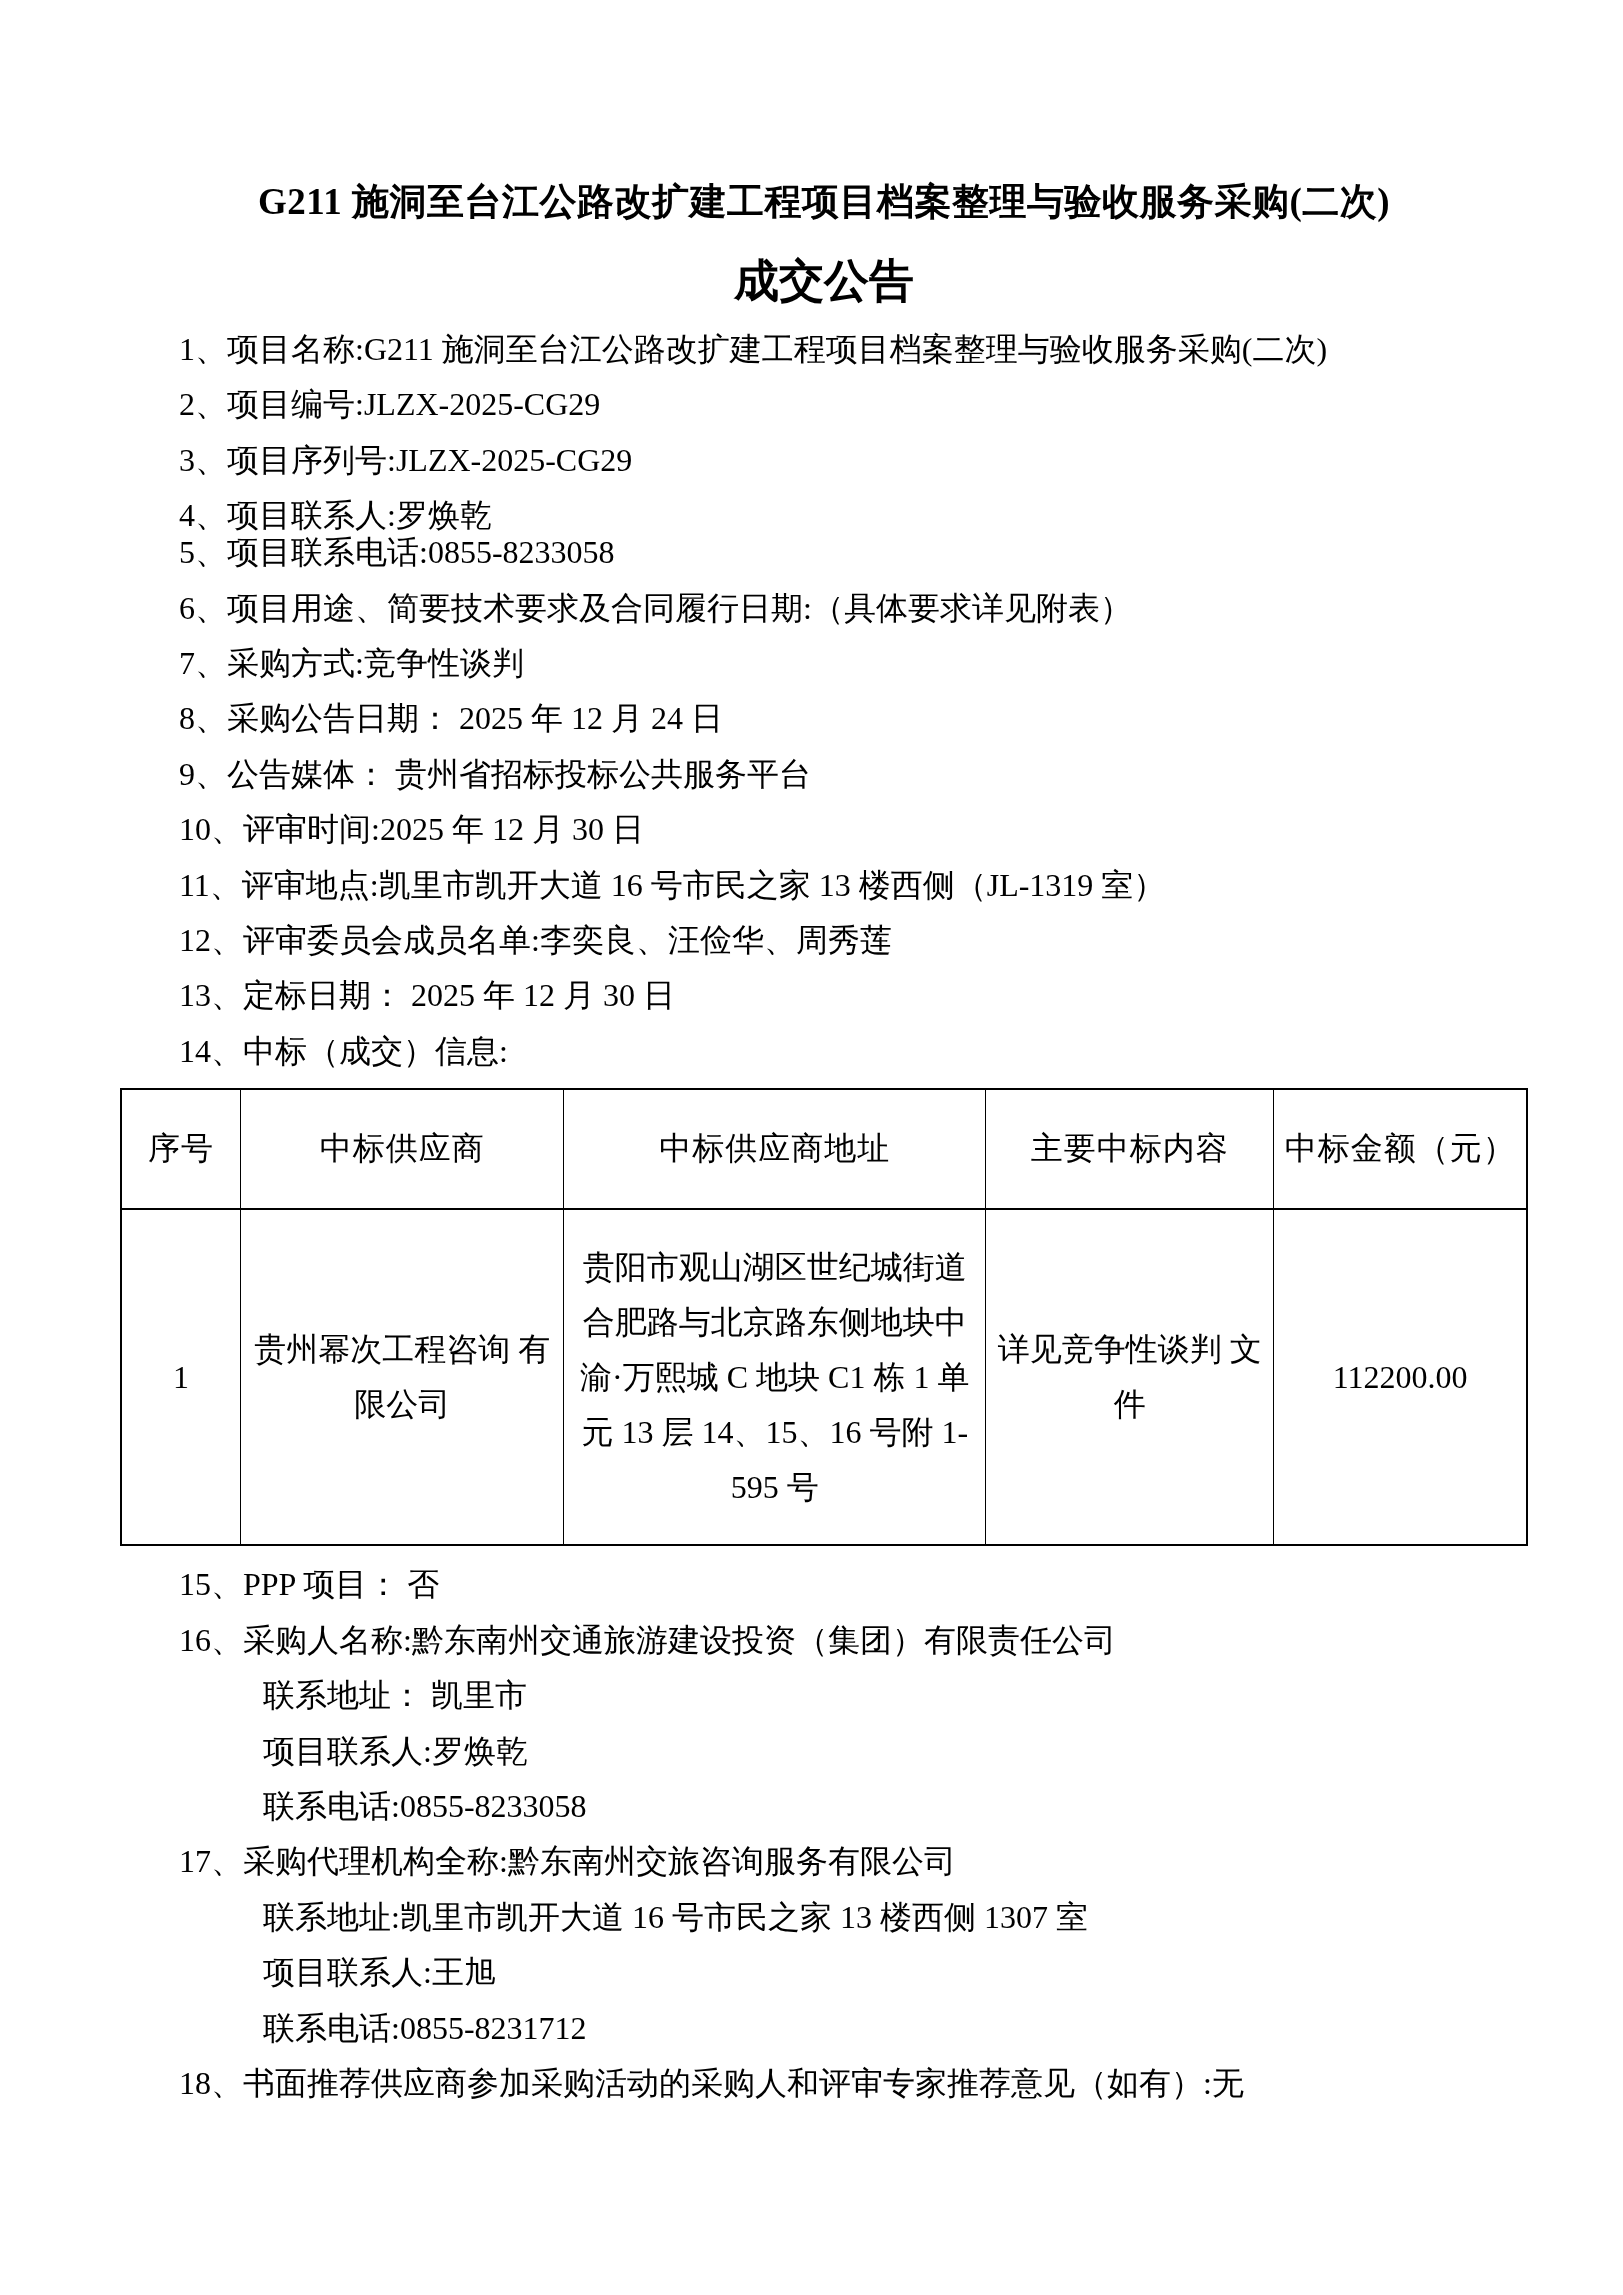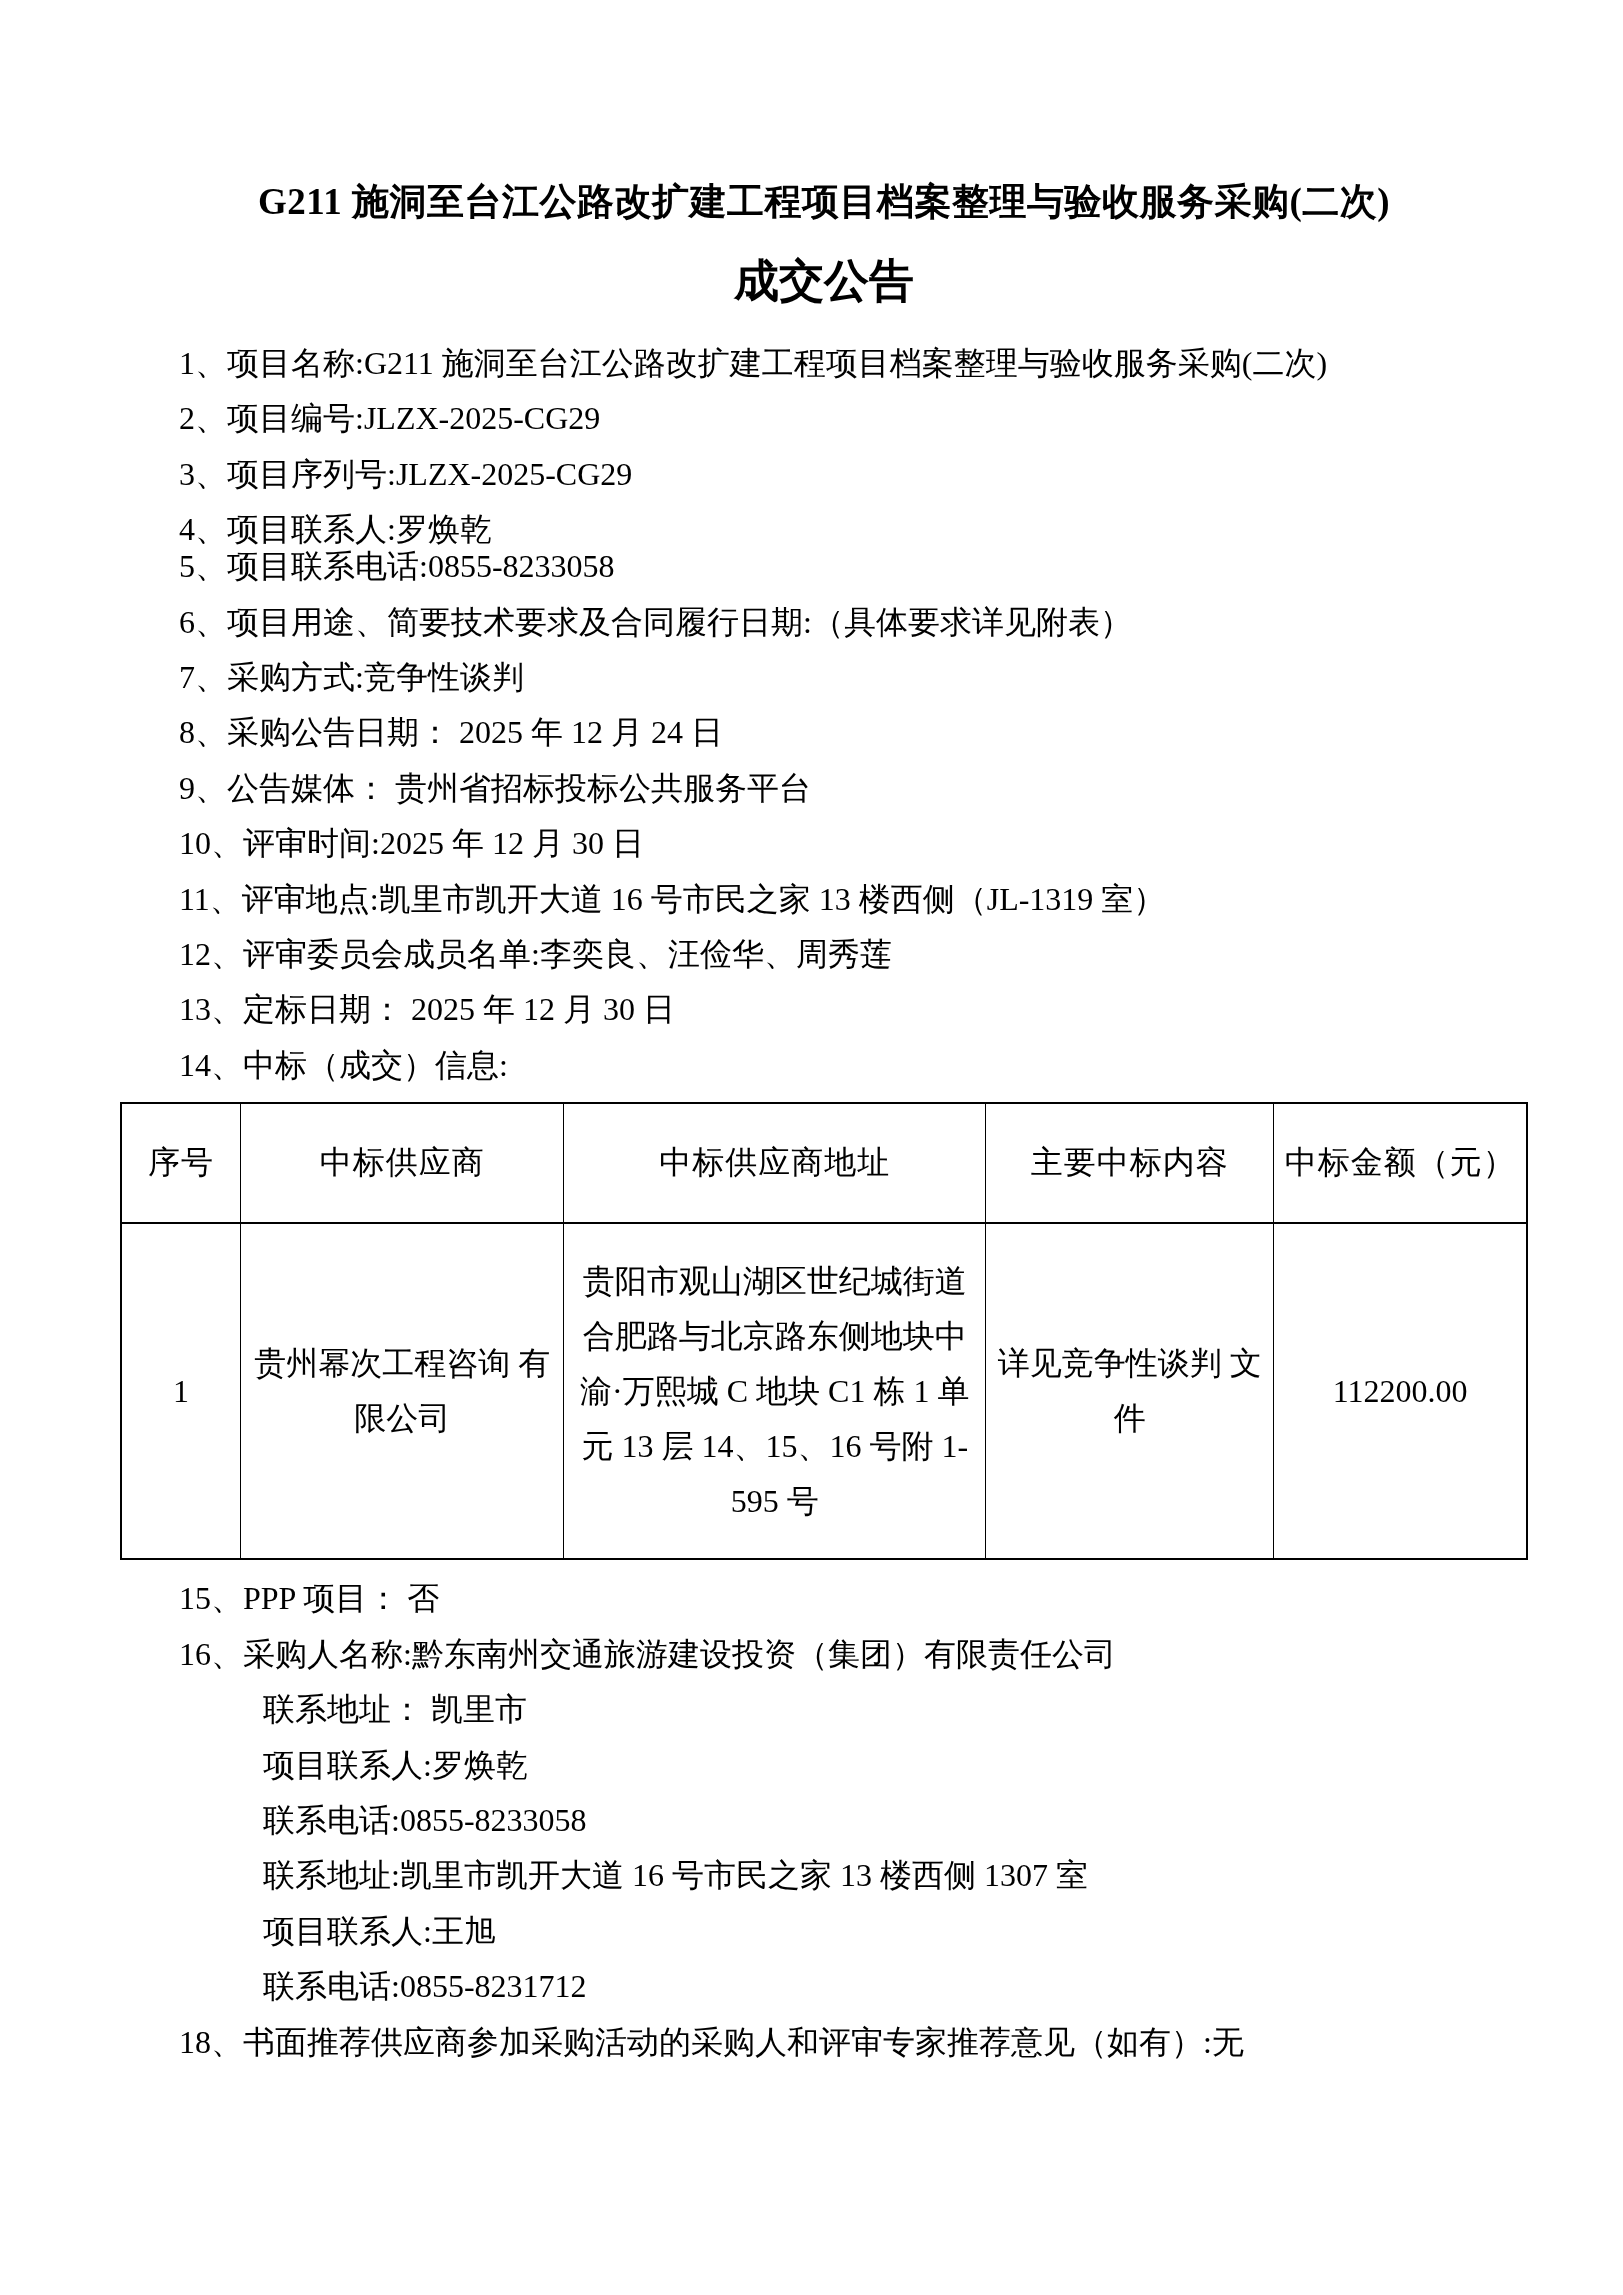--- a/index.html
+++ b/index.html
@@ -24,21 +24,21 @@
     text-align: center;
     letter-spacing: 0.5px;
   }
   .title-sub {
     font-size: 45px;
     line-height: 51px;
     font-weight: bold;
     text-align: center;
     margin-top: 31px;
   }
-  .clauses { margin-top: 38px; }
+  .clauses { margin-top: 24px; }
   .clause {
     font-size: 32px;
     line-height: 37px;
     margin: 0 0 18.4px 59px;
     white-space: nowrap;
   }
   .clause.tight { margin-bottom: 0; }
   .clause.indent { margin-left: 143px; }
   table.award {
     border-collapse: collapse;
@@ -138,20 +138,21 @@
       </tr>
     </tbody>
   </table>
 
   <div class="post-clauses">
     <p class="clause">15、PPP 项目： 否</p>
     <p class="clause">16、采购人名称:黔东南州交通旅游建设投资（集团）有限责任公司</p>
     <p class="clause indent">联系地址： 凯里市</p>
     <p class="clause indent">项目联系人:罗焕乾</p>
     <p class="clause indent">联系电话:0855-8233058</p>
+    <p class="clause">17、采购代理机构全称:黔东南州交旅咨询服务有限公司</p>
     <p class="clause indent">联系地址:凯里市凯开大道 16 号市民之家 13 楼西侧 1307 室</p>
     <p class="clause indent">项目联系人:王旭</p>
     <p class="clause indent">联系电话:0855-8231712</p>
     <p class="clause">18、书面推荐供应商参加采购活动的采购人和评审专家推荐意见（如有）:无</p>
   </div>
 
   <div class="footer">
   </div>
 
 </div>

